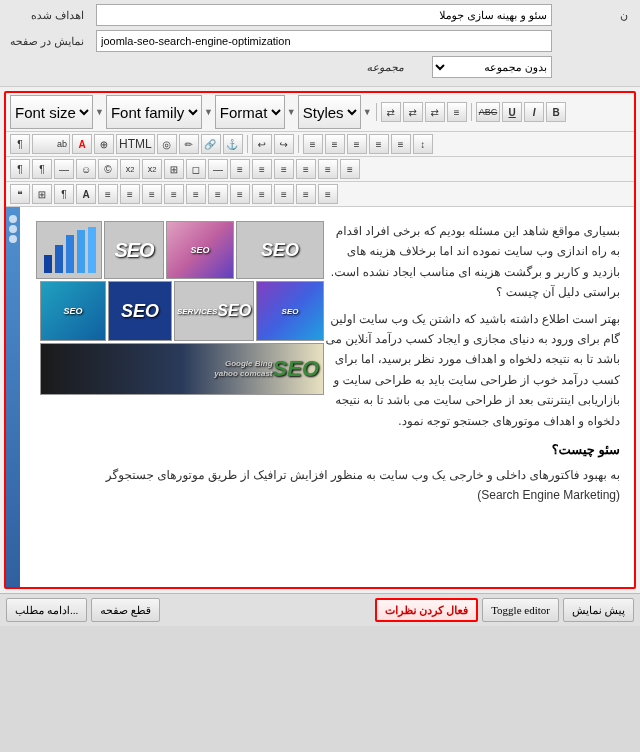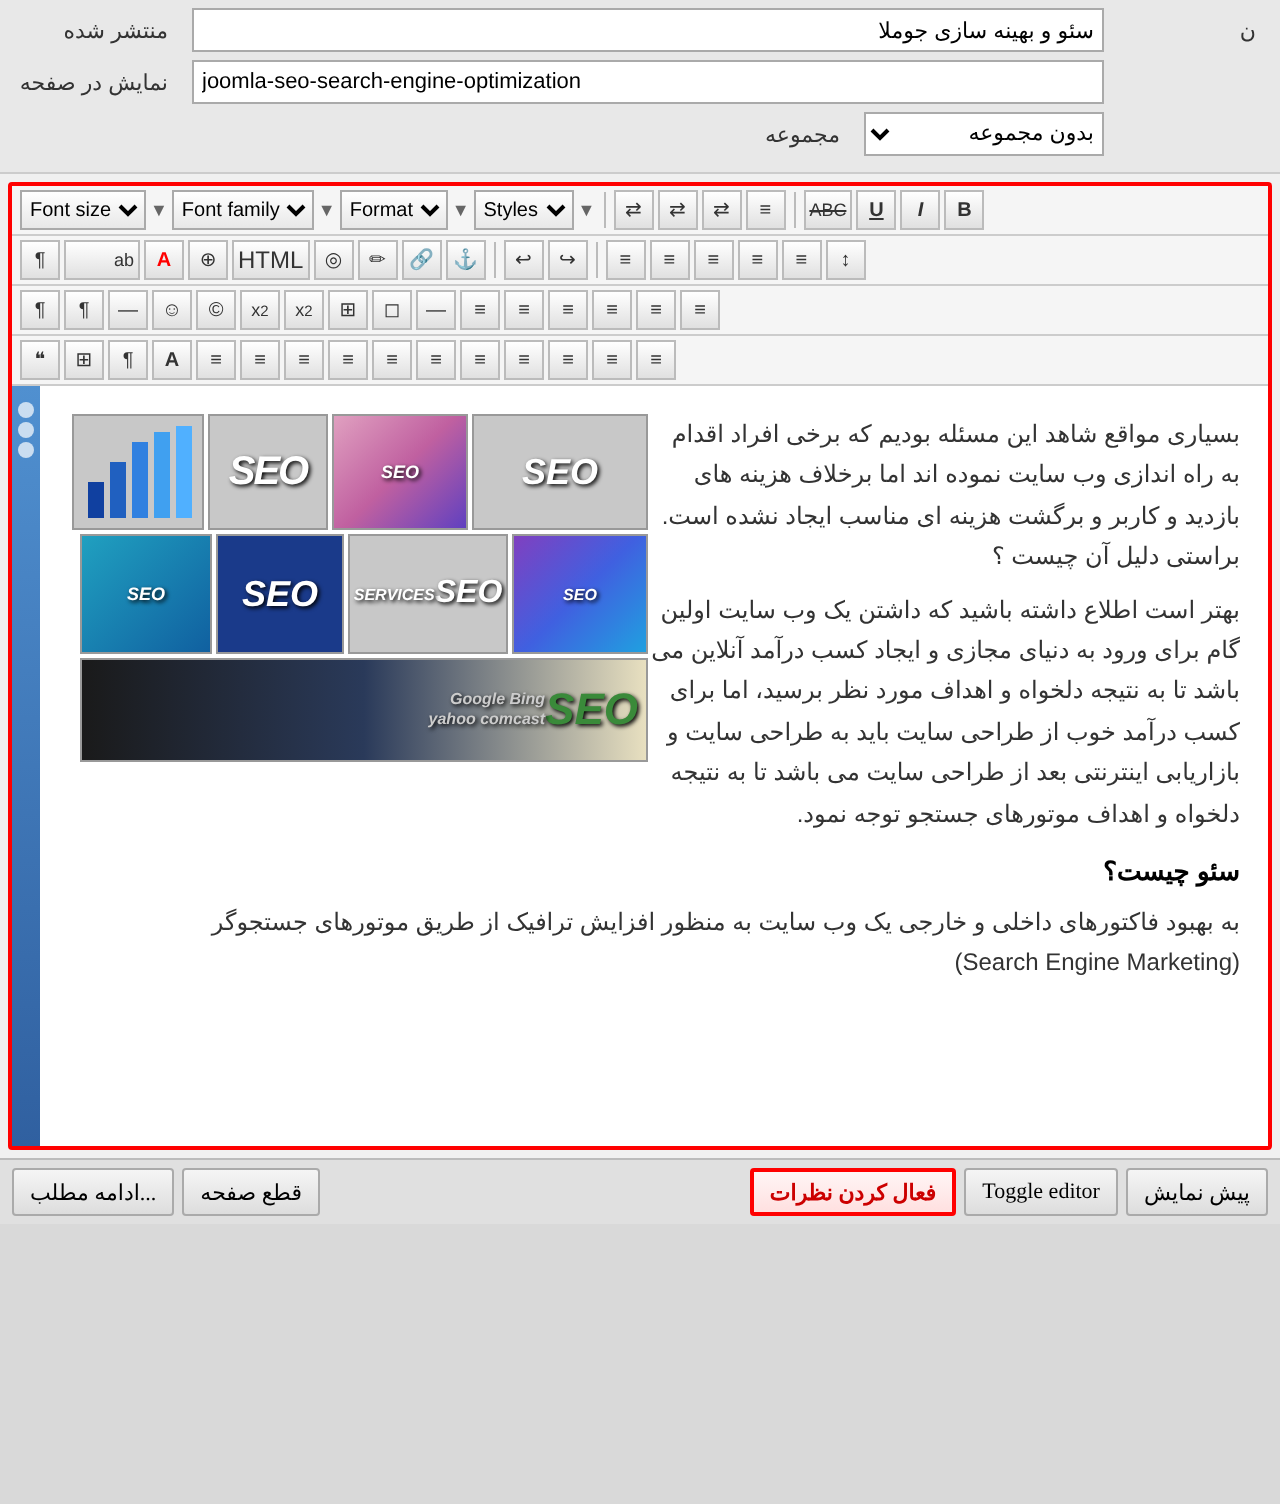--- a/index.html
+++ b/index.html
@@ -71,22 +71,22 @@
       background: #f5f5f5;
       border-bottom: 1px solid #ccc;
       padding: 2px 4px;
       display: flex;
       align-items: center;
       flex-wrap: nowrap;
       gap: 2px;
     }
 
     .toolbar-select {
-      height: 20px;
-      font-size: 10px;
+      height: 34px;
+      font-size: 15px;
       border: 1px solid #aaa;
       background: linear-gradient(to bottom, #fff, #e8e8e8);
     }
 
     .tb-btn {
       display: inline-flex;
       align-items: center;
       justify-content: center;
       height: 20px;
       min-width: 20px;
@@ -281,33 +281,33 @@
   </style>
 </head>
 <body>
 
 <div class="page-wrapper">
 
   <div class="top-form">
     <div class="form-row">
       <span class="form-label">ن</span>
       <input class="form-input" type="text" value="سئو و بهینه سازی جوملا" style="direction: rtl;">
-      <span class="form-label" style="margin-right:8px;">منتشر شده</span>
+      <span class="form-label" style="margin-right:8px;">اهداف شده</span>
     </div>
     <div class="form-row">
       <span class="form-label"></span>
       <input class="form-input" type="text" value="joomla-seo-search-engine-optimization" style="direction: ltr; text-align: left;">
       <span class="form-label" style="margin-right:8px;">نمایش در صفحه</span>
     </div>
     <div class="form-row">
       <span class="form-label"></span>
       <select class="form-select-small">
         <option>بدون مجموعه</option>
       </select>
-      <span class="form-label" style="margin-right:8px;">مجموعه</span>
+      <span class="form-label" style="margin-right:24px;font-style:italic;">مجموعه</span>
     </div>
   </div>
 
   <div class="editor-container">
 
     <div class="toolbar" style="direction:ltr;">
       <select class="toolbar-select">
         <option>Font size</option>
       </select>
       <span style="font-size:9px;color:#666;">▼</span>

